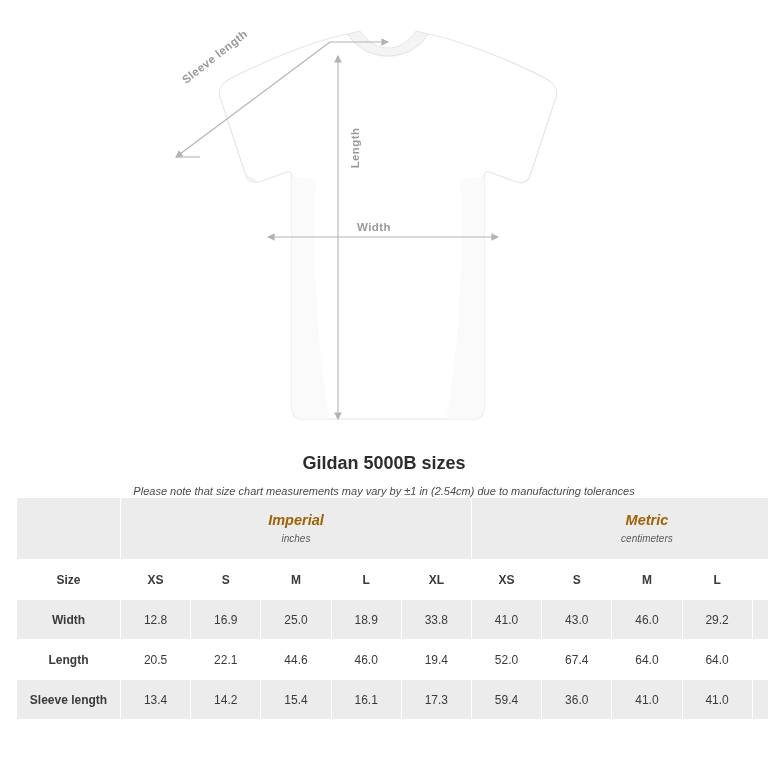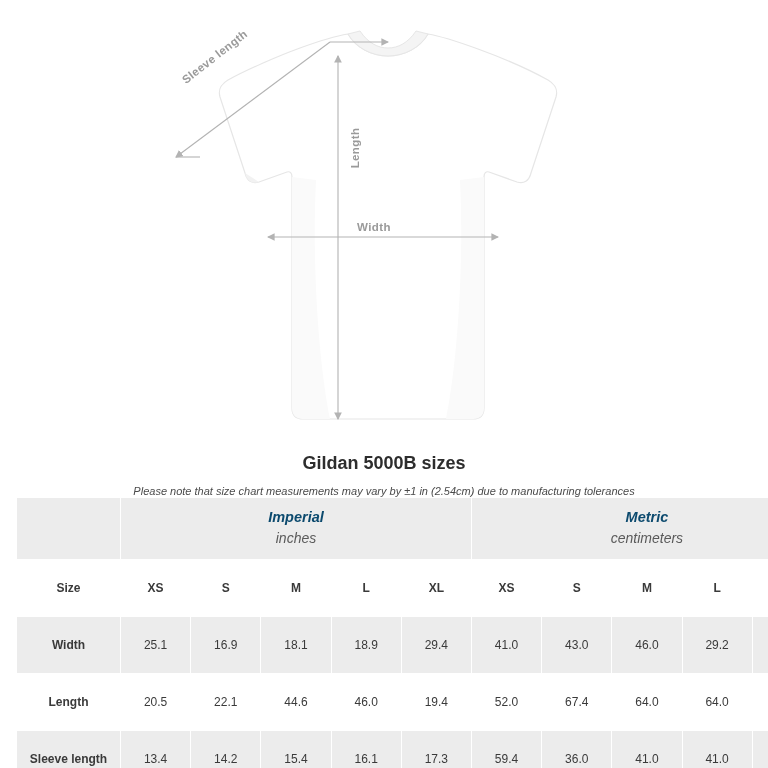--- a/index.html
+++ b/index.html
@@ -85,36 +85,36 @@
     width: 736px;
     border-collapse: collapse;
     table-layout: fixed;
   }
   table.size-table th,
   table.size-table td {
     border: 1px solid #ffffff;
     text-align: center;
     font-size: 12px;
     color: #3a3a3a;
-    height: 57px;
+    height: 40px;
     vertical-align: middle;
   }
   .group-head {
     background: #ececec;
     height: 62px;
   }
   .group-head .g-title {
     font-size: 14.5px;
     font-style: italic;
     font-weight: 700;
-    color: #0c4a6e;
+    color: #a16207;
     line-height: 1.35;
   }
   .group-head .g-sub {
-    font-size: 14px;
+    font-size: 10px;
     font-style: italic;
     font-weight: 400;
     color: #5a5a5a;
     line-height: 1.5;
   }
   .hdr-row th {
     background: #ffffff;
     font-size: 11.5px;
     font-weight: 700;
     color: #3a3a3a;
@@ -241,25 +241,25 @@
           <th>XS</th>
           <th>S</th>
           <th>M</th>
           <th>L</th>
           <th>XL</th>
         </tr>
       </thead>
       <tbody>
         <tr class="row-alt">
           <th class="rowlabel">Width</th>
-          <td>25.1</td>
+          <td>12.8</td>
           <td>16.9</td>
-          <td>18.1</td>
+          <td>25.0</td>
           <td>18.9</td>
-          <td>29.4</td>
+          <td>33.8</td>
           <td>41.0</td>
           <td>43.0</td>
           <td>46.0</td>
           <td>29.2</td>
           <td>51.0</td>
         </tr>
         <tr class="row-plain">
           <th class="rowlabel">Length</th>
           <td>20.5</td>
           <td>22.1</td>

